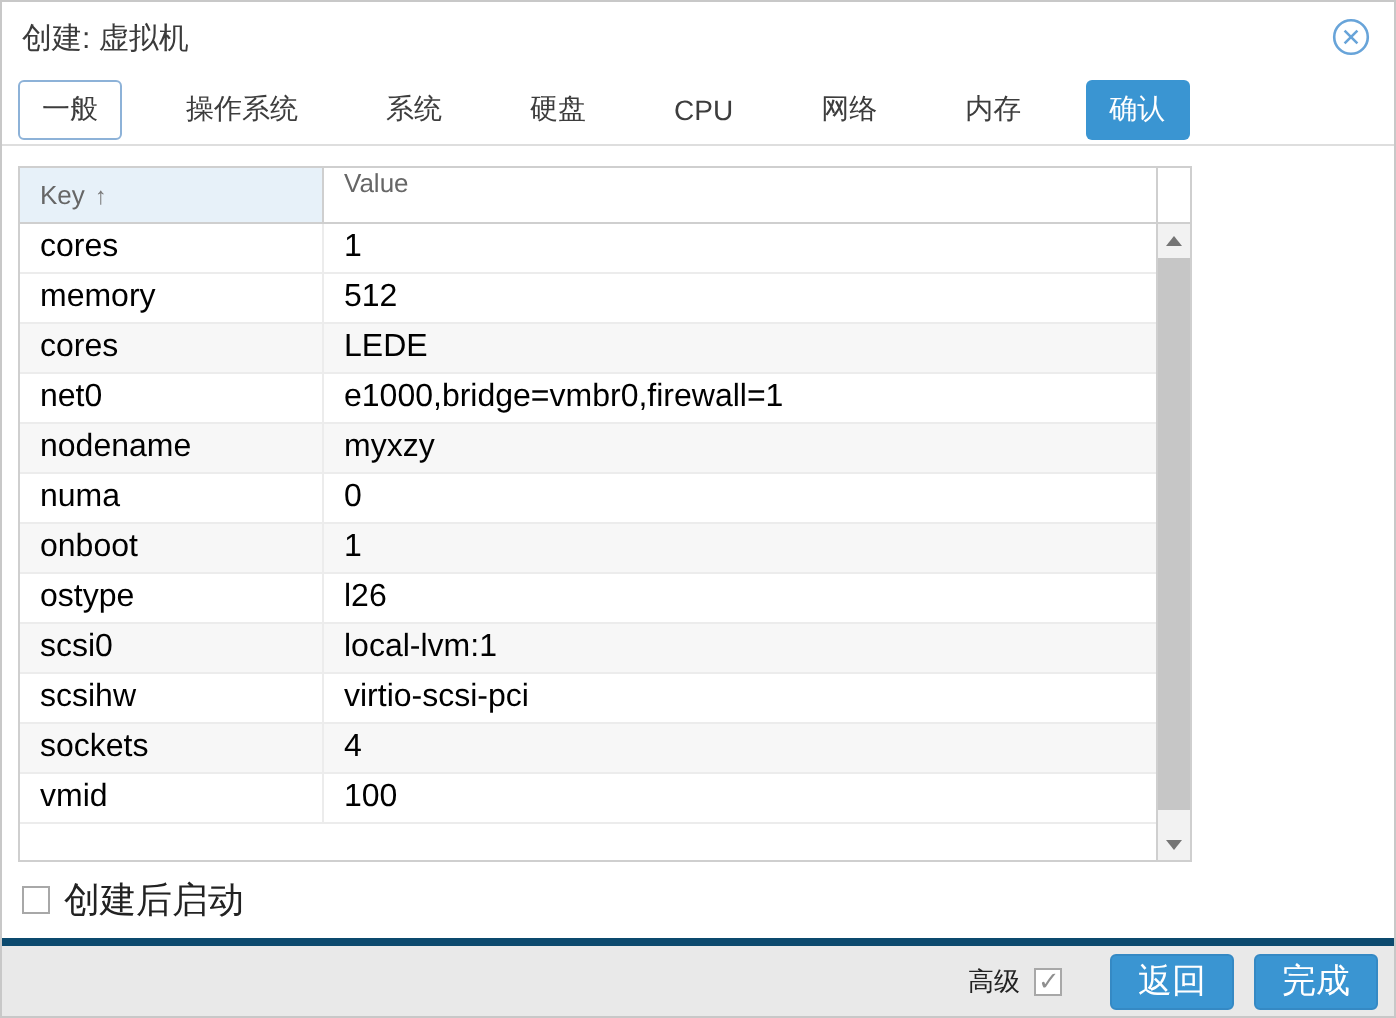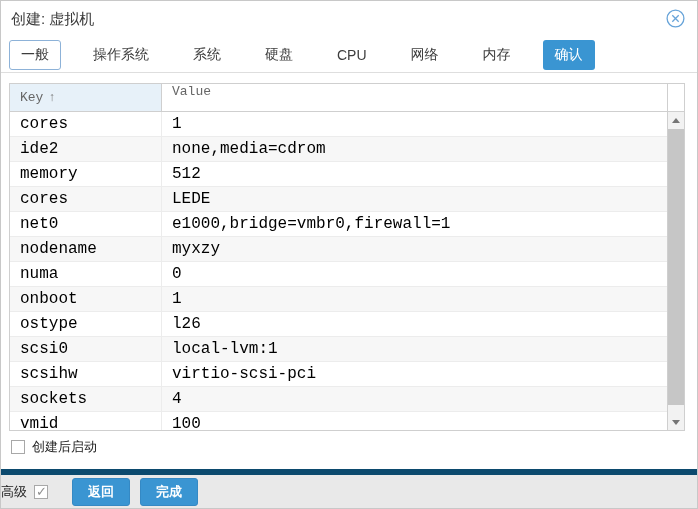--- a/index.html
+++ b/index.html
@@ -15,21 +15,21 @@
 
   
   .tabbar { position:absolute; top:39px; left:8px; height:30px; display:flex; align-items:center;gap:12px; }
   .tab { font-size:14px; color:#3d3d3d; padding:5px 11px; margin-right:8px; border:1px solid transparent;
          border-radius:3px; white-space:nowrap; cursor:pointer; }
   .tab.focused { border-color:#8db2d8; }
   .tab.active  { background:#3a95d2; color:#fff; }
   .tab-separator { position:absolute; top:71px; left:0; right:0; border-top:1px solid #dedede; }
 
   
-  .grid { position:absolute; left:8px; top:82px; width:676px; height:348px; border:1px solid #cfcfcf; background:#fff;font-family:Liberation Mono, monospace; }
+  .grid { position:absolute; left:8px; top:82px; width:587px; height:348px; border:1px solid #cfcfcf; background:#fff; }
   .grid-header { display:flex; height:28px; border-bottom:1px solid #cfcfcf; font-size:13px; color:#666; }
   .col-key-header { width:152px; background:#e7f1f9; border-right:1px solid #cfcfcf; display:flex;
                     align-items:center; padding-left:10px; gap:5px; }
   .col-value-header { flex:1; display:flex; padding-left:10px; }
   .header-scroll-spacer { width:17px; border-left:1px solid #cfcfcf; background:#fff; }
   .sort-arrow { color:#7a7a7a; font-size:12px; }
 
   .grid-body { position:absolute; top:28px; left:0; right:17px; bottom:0; overflow:hidden; }
   .grid-row { display:flex; height:25px; border-bottom:1px solid #ececec; font-size:16px; color:#000000; background:#fff; }
   .grid-row.stripe { background:#f7f7f7; }
@@ -39,30 +39,30 @@
   
   .scrollbar { position:absolute; top:28px; right:0; bottom:0; width:17px; background:#f2f2f2; border-left:1px solid #cfcfcf; }
   .scroll-btn { position:absolute; left:0; width:16px; height:16px; display:flex; align-items:center; justify-content:center; cursor:pointer; }
   .scroll-up { top:0; } .scroll-down { bottom:0; }
   .tri-up   { width:0; height:0; border-left:4px solid transparent; border-right:4px solid transparent; border-bottom:5px solid #757575; }
   .tri-down { width:0; height:0; border-left:4px solid transparent; border-right:4px solid transparent; border-top:5px solid #757575; }
   .scroll-thumb { position:absolute; left:0; top:17px; width:16px; height:276px; background:#c6c6c6; cursor:pointer; }
 
   
   .start-row { position:absolute; left:10px; top:437px; display:flex; align-items:center; gap:7px;
-               font-size:13px; color:#222; cursor:pointer; }
+               font-size:18px; color:#222; cursor:pointer; }
   .checkbox { width:14px; height:14px; border:1px solid #a8a8a8; background:#fff; position:relative; flex:0 0 auto; }
   .checkbox.checked::after { content:"\2713"; position:absolute; left:1px; top:-2px; color:#8f8f8f; font-size:13px; }
 
   
-  .footer { position:absolute; left:0; right:0; bottom:0; height:39px; background:#e9e9e9; border-top:6px solid #0c4a6e;
-            display:flex; align-items:center; padding-right:8px; font-size:13px; }
+  .footer { position:absolute; left:0; right:0; bottom:0; height:39px; background:#e9e9e9; border-top:4px solid #0c4a6e;
+            display:flex; align-items:center; justify-content:flex-end; padding-right:8px; font-size:13px; }
   .adv-group { display:flex; align-items:center; gap:7px; margin-right:14px; color:#222; }
   .btn { min-width:58px; height:28px; background:#3a95d2; color:#fff; border:1px solid #3589c4; border-radius:3px;
-         font-size:13px; display:flex; align-items:center; justify-content:center; padding:0 13px; margin-left:10px; cursor:pointer;font-weight:bold; }
+         font-size:17px; display:flex; align-items:center; justify-content:center; padding:0 13px; margin-left:10px; cursor:pointer; }
 </style>
 </head>
 <body>
 
 <div class="window">
 
   <div class="titlebar">
     <div class="title">创建: 虚拟机</div>
     <div class="close-btn">
       <svg width="19" height="19" viewBox="0 0 19 19">
@@ -93,24 +93,20 @@
       <div class="col-value-header">
         <span>Value</span>
       </div>
       <div class="header-scroll-spacer"></div>
     </div>
 
     <div class="grid-body" id="gridbody">
         <div class="grid-row">
           <div class="cell-key">cores</div>
           <div class="cell-value">1</div>
-        </div>
-        <div class="grid-row stripe">
-          <div class="cell-key">ide2</div>
-          <div class="cell-value">none,media=cdrom</div>
         </div>
         <div class="grid-row">
           <div class="cell-key">memory</div>
           <div class="cell-value">512</div>
         </div>
         <div class="grid-row stripe">
           <div class="cell-key">cores</div>
           <div class="cell-value">LEDE</div>
         </div>
         <div class="grid-row">

